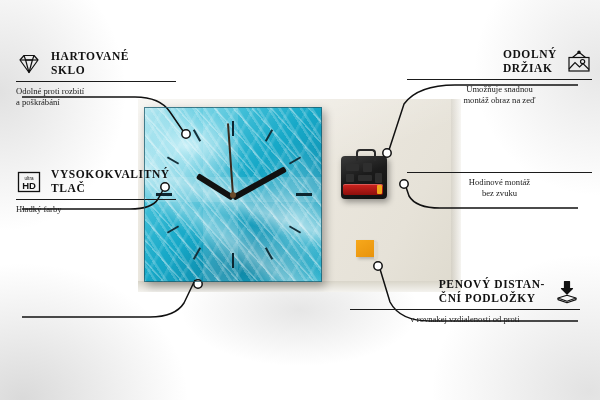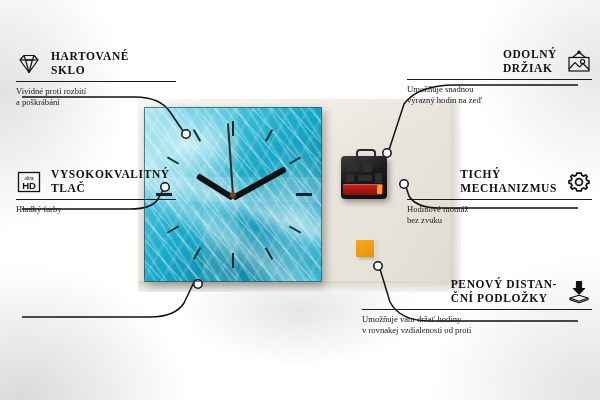--- a/index.html
+++ b/index.html
@@ -97,30 +97,30 @@
   .feat{position:absolute;}
   .feat .head{display:flex;align-items:center;gap:9px;}
   .feat.right .head{justify-content:flex-end;}
   .feat .titles{
     font-family:"Liberation Serif", serif;
     font-weight:bold;font-size:11.5px;line-height:13.5px;letter-spacing:.6px;
     color:#111;text-transform:uppercase;white-space:nowrap;}
   .feat.right .titles{text-align:left;}
   .rule{height:1px;background:#1b1b1b;margin:4px 0 4px 0;}
   .feat .sub{font-family:"Liberation Serif", serif;font-size:8.6px;line-height:10.6px;color:#1a1a1a;white-space:nowrap;}
-  .feat.right .sub{text-align:left;font-family:Liberation Serif, serif;}
+  .feat.right .sub{text-align:center;font-family:Liberation Serif, serif;}
   .ico{width:26px;height:24px;flex:0 0 26px;display:block;}
 
   
   #f-glass   {left:16px;  top:50px;  width:160px;}
   #f-print   {left:16px;  top:168px; width:160px;}
   #f-edges   {left:16px;  top:278px; width:190px;}
   #f-holder  {right:8px;  top:48px;  width:185px;}
   #f-mech    {right:8px;  top:168px; width:185px;}
-  #f-foam    {right:8px;  top:278px; width:230px;}
+  #f-foam    {right:20px;  top:278px; width:230px;}
 </style>
 </head>
 <body>
 
 <div id="stage">
 
   <div class="bg-grad bg-tl"></div>
   <div class="bg-grad bg-tr"></div>
   <div class="bg-grad bg-bl"></div>
   <div class="bg-grad bg-br"></div>
@@ -211,21 +211,21 @@
           <path d="M9.6,8 L16.4,8"></path>
         </g>
       </svg>
       <div class="titles">
         <div>HARTOVANÉ</div>
         <div>SKLO</div>
       </div>
     </div>
     <div class="rule"></div>
     <div class="sub">
-      <div>Vividné proti rozbití</div>
+      <div>Odolné proti rozbití</div>
       <div>a poškrábání</div>
     </div>
   </div>
 
   <div class="feat left" id="f-print">
     <div class="head">
       <svg class="ico" viewBox="0 0 26 24">
         <rect x="2.5" y="2.5" width="21" height="19" fill="none" stroke="#111" stroke-width="1.3"></rect>
         <text x="13" y="9.6" font-family="Liberation Sans, sans-serif" font-size="4.6" text-anchor="middle" fill="#111">ultra</text>
         <text x="13" y="18.6" font-family="Liberation Sans, sans-serif" font-size="9.5" font-weight="bold" text-anchor="middle" fill="#111">HD</text>
@@ -254,37 +254,25 @@
           <circle cx="13" cy="2.2" r="1.1" fill="#111"></circle>
           <rect x="3" y="7.5" width="20" height="13.5"></rect>
           <path d="M3,19 L9,12.5 L13.5,17 L17,13.5 L23,19.5"></path>
           <circle cx="16.6" cy="11.6" r="2.1"></circle>
         </g>
       </svg>
     </div>
     <div class="rule"></div>
     <div class="sub">
       <div>Umožňuje snadnou</div>
-      <div>výrazný hodin na zeď</div>
+      <div>montáž obraz na zeď</div>
     </div>
   </div>
 
   <div class="feat right" id="f-mech">
-    <div class="head">
-      <div class="titles">
-        <div>TICHÝ</div>
-        <div>MECHANIZMUS</div>
-      </div>
-      <svg class="ico" viewBox="0 0 26 24">
-        <g fill="none" stroke="#111" stroke-width="1.7">
-          <path d="M13,3.2 l2.3,0 0.5,2.1 2.0,0.85 1.8,-1.2 1.65,1.65 -1.2,1.8 0.85,2.0 2.1,0.5 0,2.3 -2.1,0.5 -0.85,2.0 1.2,1.8 -1.65,1.65 -1.8,-1.2 -2.0,0.85 -0.5,2.1 -2.3,0 -2.3,0 -0.5,-2.1 -2.0,-0.85 -1.8,1.2 -1.65,-1.65 1.2,-1.8 -0.85,-2.0 -2.1,-0.5 0,-2.3 2.1,-0.5 0.85,-2.0 -1.2,-1.8 1.65,-1.65 1.8,1.2 2.0,-0.85 0.5,-2.1 z" stroke-linejoin="round"></path>
-          <circle cx="13" cy="12" r="3.4"></circle>
-        </g>
-      </svg>
-    </div>
     <div class="rule"></div>
     <div class="sub">
       <div>Hodinové montáž</div>
       <div>bez zvuku</div>
     </div>
   </div>
 
   <div class="feat right" id="f-foam">
     <div class="head">
       <div class="titles">
@@ -294,18 +282,17 @@
       <svg class="ico" viewBox="0 0 26 24">
         <g fill="none" stroke="#111" stroke-width="1.2" stroke-linejoin="round">
           <path d="M10.5,1.5 L15.5,1.5 L15.5,8.5 L18.5,8.5 L13,14 L7.5,8.5 L10.5,8.5 Z" fill="#111" stroke="#111"></path>
           <path d="M13,15.2 L22,18 L13,21.2 L4,18 Z"></path>
           <path d="M4,18 L4,19.6 L13,22.8 L22,19.6 L22,18"></path>
         </g>
       </svg>
     </div>
     <div class="rule"></div>
     <div class="sub">
-      <div>Umožňuje vám držať hodiny</div>
       <div>v rovnakej vzdialenosti od proti</div>
     </div>
   </div>
 
 </div>
 
 </body></html>

